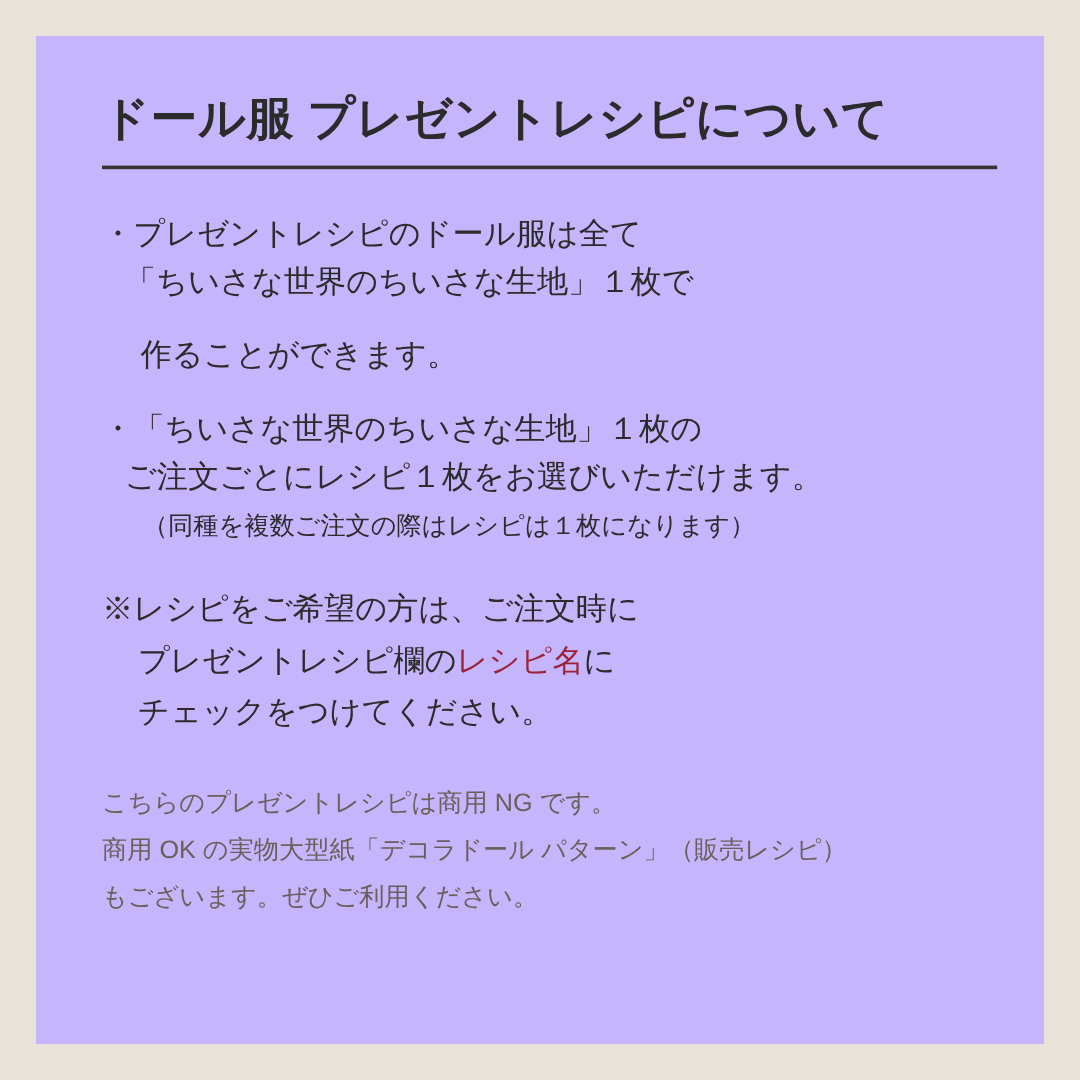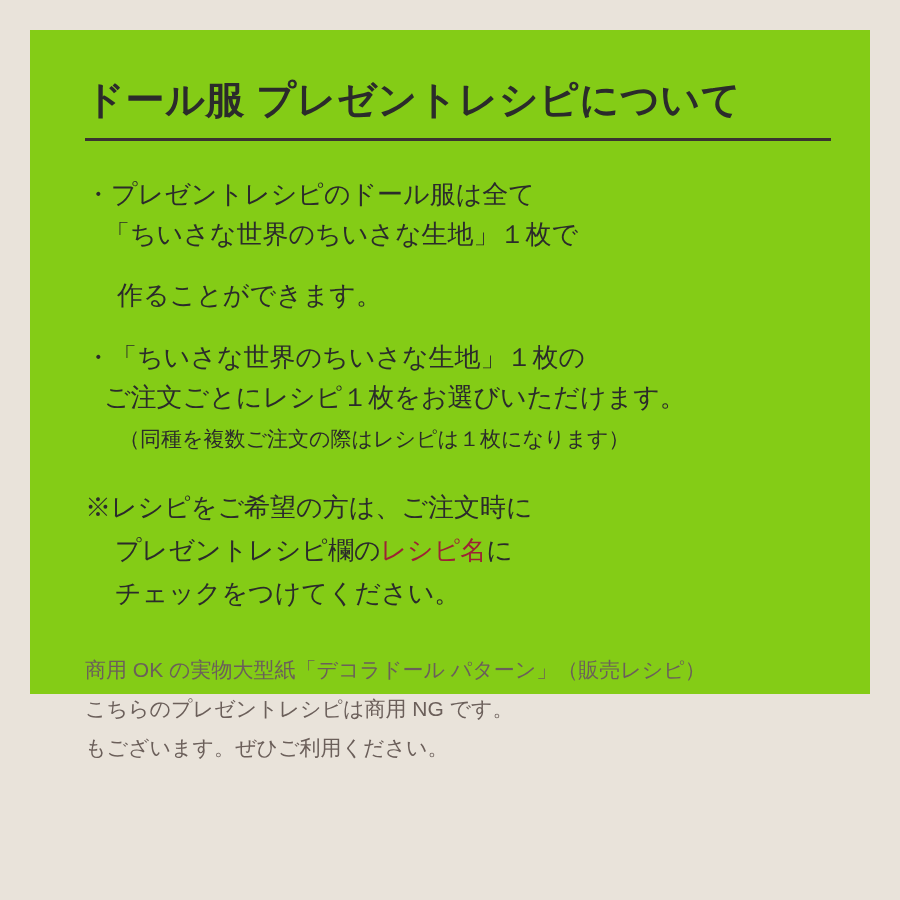--- a/index.html
+++ b/index.html
@@ -11,22 +11,22 @@
     height: 900px;
     background: #e9e3da;
     font-family: "Liberation Sans", sans-serif;
     overflow: hidden;
   }
   .page {
     position: absolute;
     left: 30px;
     top: 30px;
     width: 840px;
-    height: 664px;
-    background: #84cc16;
+    height: 840px;
+    background: #c4b5fd;
     box-sizing: border-box;
   }
   .inner {
     position: absolute;
     left: 55px;
     top: 45px;
     right: 40px;
   }
   .title {
     font-size: 39px;
@@ -108,19 +108,19 @@
 
     </div>
 
     <div class="notice">
       <span class="n1">※レシピをご希望の方は、ご注文時に</span>
       <span class="n2"><span>プレゼントレシピ欄の</span><span class="hl">レシピ名</span><span>に</span></span>
       <span class="n3">チェックをつけてください。</span>
     </div>
 
     <div class="footer">
+      <span>こちらのプレゼントレシピは商用 NG です。</span>
       <span>商用 OK の実物大型紙「デコラドール パターン」（販売レシピ）</span>
-      <span>こちらのプレゼントレシピは商用 NG です。</span>
       <span>もございます。ぜひご利用ください。</span>
     </div>
 
   </div>
 </div>
 
 </body></html>

